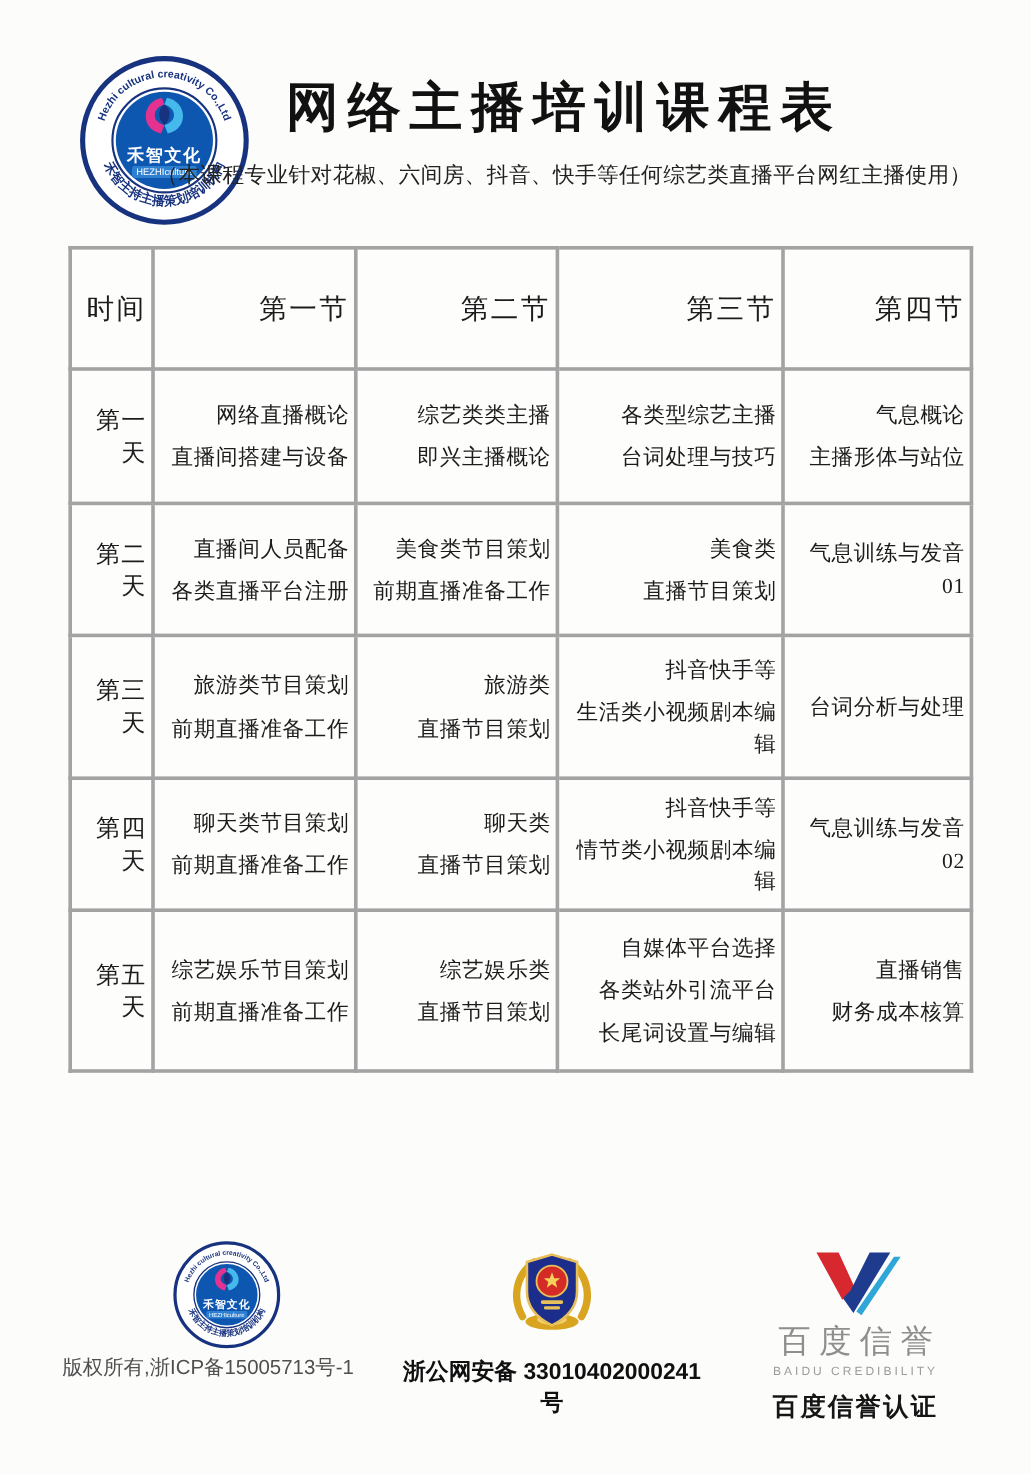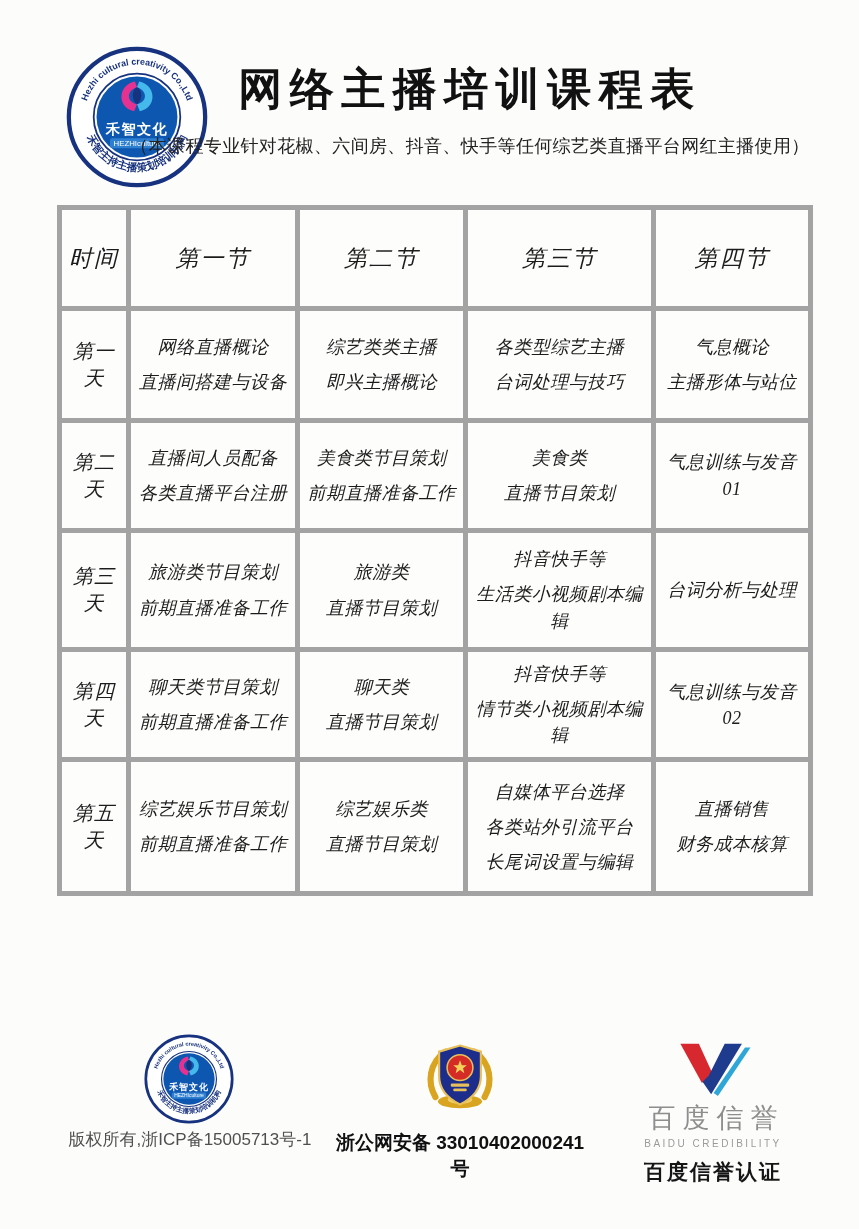--- a/index.html
+++ b/index.html
@@ -29,33 +29,33 @@
     font-size: 18px; letter-spacing: 0.02em; color: #222; white-space: nowrap;
   }
 
   
   .schedule-wrap { position: absolute; left: 57px; top: 205px; }
   table.schedule {
     border-collapse: collapse; table-layout: fixed;
     background: #fdfdfc;
   }
   table.schedule td, table.schedule th {
-    border: 5px solid #a3a3a3;
-    text-align: center; vertical-align: middle;
-    font-weight: normal; padding: 0 4px; font-style: italic;
+    border: 3px solid #a3a3a3;
+    text-align: right; vertical-align: middle;
+    font-weight: normal; padding: 0 4px;
   }
   th.h-cell { font-size: 23px; letter-spacing: 2px; }
   td.day-cell { font-size: 20px; letter-spacing: 1px; }
   td.course-cell { font-size: 18px; }
   .cell-line { line-height: 1.45; margin: 9px 0; letter-spacing: 0.5px; }
 
   
   .footer-copyright {
     position: absolute; left: 52px; top: 1128px; width: 276px;
-    text-align: center; font-family: "Liberation Sans", "DejaVu Sans", sans-serif;
+    text-align: left; font-family: "Liberation Sans", "DejaVu Sans", sans-serif;
     font-size: 17px; color: #4f4f4f;
   }
   .police-badge { position: absolute; left: 417px; top: 1032px; width: 86px; height: 86px; }
   .police-record {
     position: absolute; left: 328px; top: 1130px; width: 264px;
     text-align: center; font-family: "Liberation Sans", "DejaVu Sans", sans-serif;
     font-size: 19px; font-weight: bold; color: #101010;
   }
   .baidu-block { position: absolute; left: 618px; top: 1038px; width: 190px; text-align: center; }
   .baidu-v { width: 80px; height: 60px; display: block; margin: 0 auto; }

